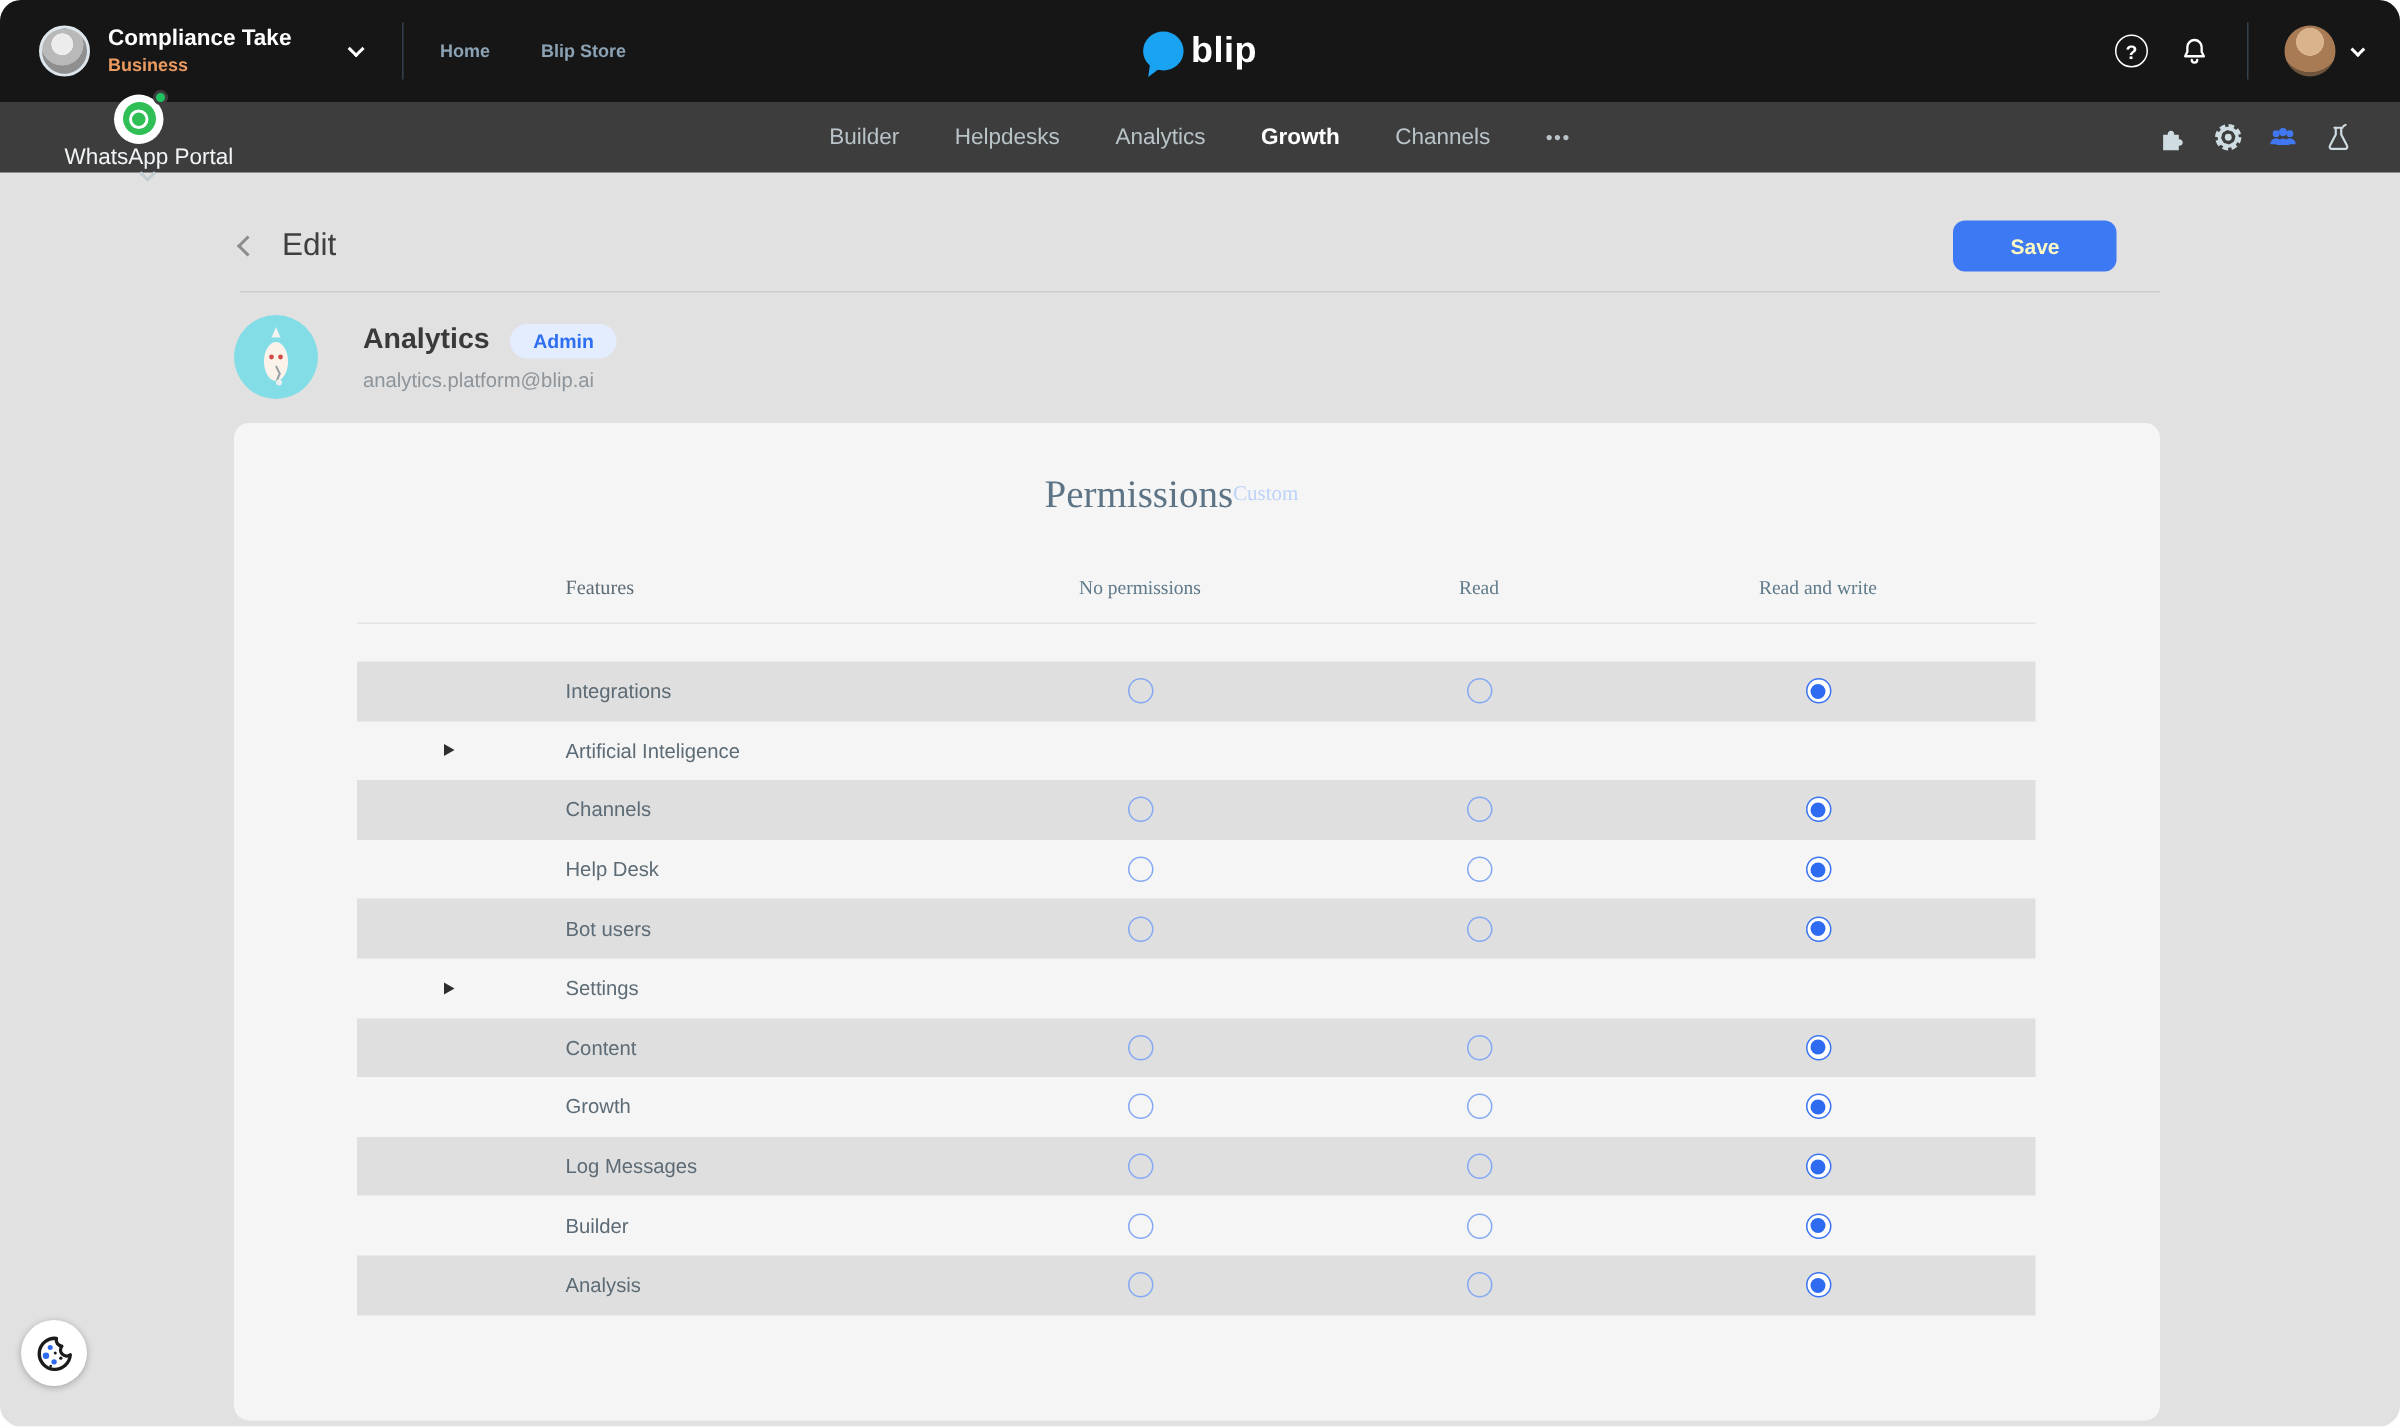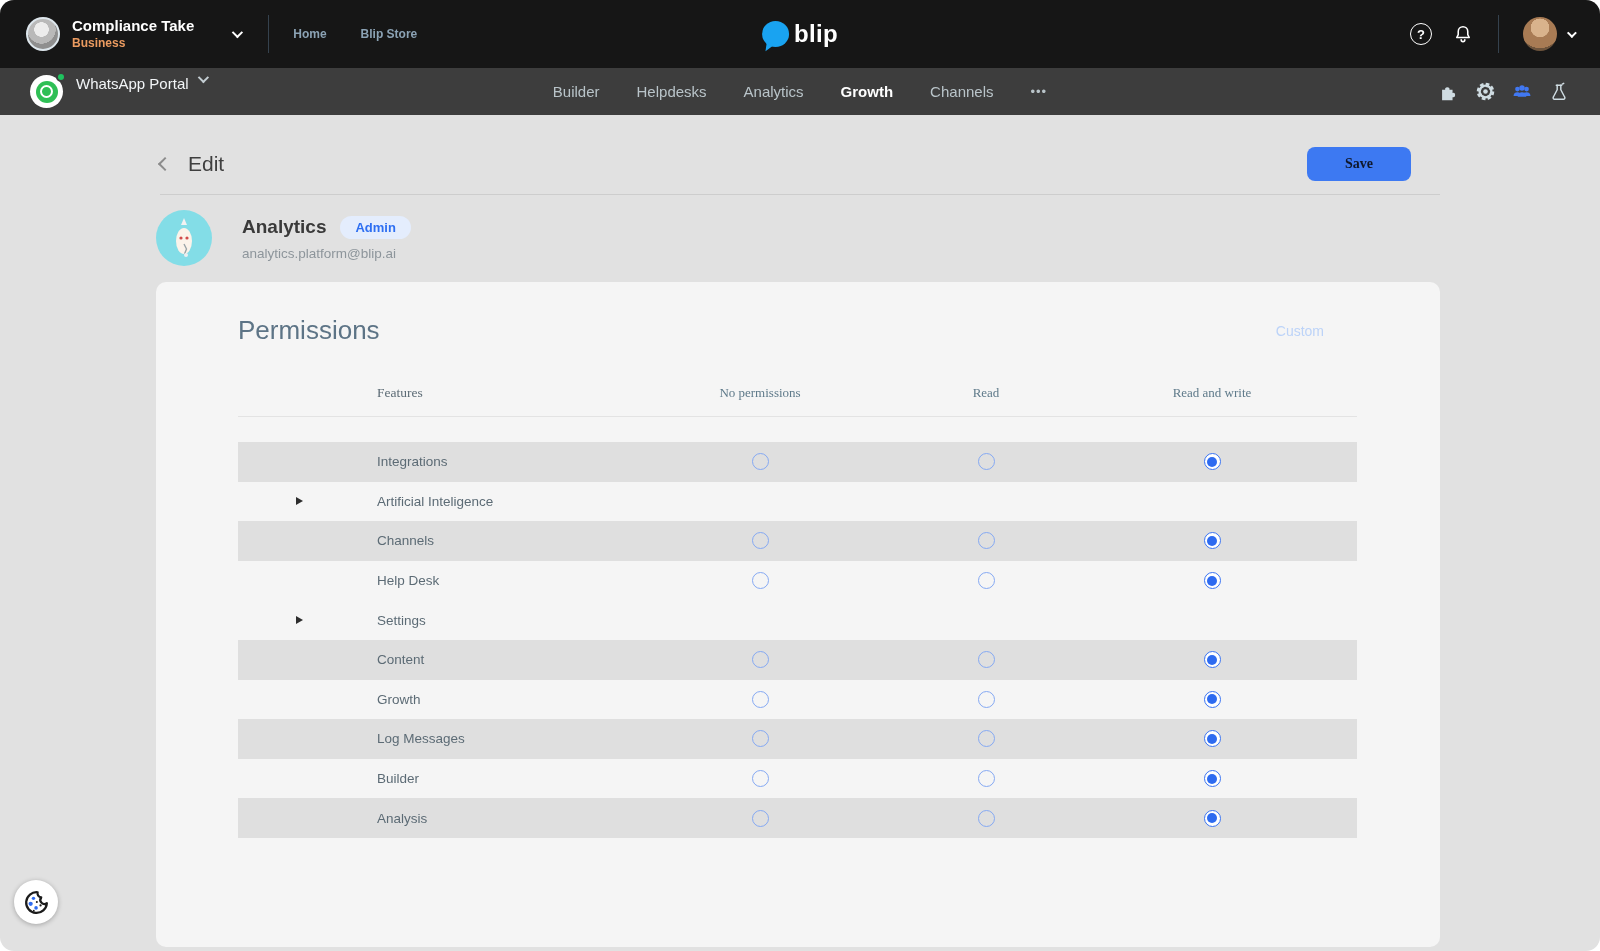--- a/index.html
+++ b/index.html
@@ -30,54 +30,54 @@
   .logo-text{color:#fff;font-size:24px;font-weight:800;letter-spacing:.3px;}
   .tb-right{margin-left:auto;display:flex;align-items:center;gap:20px;}
   .icon-help{width:22px;height:22px;border:1.6px solid #fff;border-radius:50%;color:#fff;
     font-size:13px;font-weight:bold;display:flex;align-items:center;justify-content:center;}
   .tb-divider2{width:1px;height:38px;background:#35424e;margin:0 4px;}
   .tb-user{display:flex;align-items:center;gap:10px;}
   .tb-user-avatar{width:34px;height:34px;border-radius:50%;
     background:radial-gradient(circle at 50% 32%, #d9b38c 0 32%, #a87b54 33% 70%, #6e543c 71% 100%);}
   
   .appbar{height:47px;background:#3d3d3d;display:flex;align-items:center;padding:0 30px;position:relative;}
-  .wa-wrap{display:flex;cursor:pointer;}
+  .wa-wrap{display:flex;align-items:center;cursor:pointer;flex-direction:column;}
   .wa-icon{width:33px;height:33px;background:#fff;border-radius:50%;position:relative;
     display:flex;align-items:center;justify-content:center;}
   .wa-logo{width:22px;height:22px;background:#2fbf55;border-radius:50%;display:flex;align-items:center;justify-content:center;}
   .wa-logo::after{content:'';width:9px;height:9px;border:2px solid #fff;border-radius:50%;}
   .wa-badge{position:absolute;top:-3px;right:-3px;width:10px;height:10px;background:#1fc35f;
     border:2.5px solid #3d3d3d;border-radius:50%;}
   .ab-title{color:#f2f5f7;font-size:15px;margin-left:13px;}
   .ab-chev{color:#c3cdd2;margin-left:9px;transform:scale(.85) rotate(45deg) translateY(-2px);}
   .ab-nav{position:absolute;left:50%;transform:translateX(-50%);display:flex;gap:37px;align-items:center;}
   .ab-nav-item{font-size:15px;color:#b9c4c9;cursor:pointer;}
   .ab-nav-item.active{color:#fff;font-weight:bold;}
   .ab-more{font-size:13px;letter-spacing:1px;color:#b9c4c9;cursor:pointer;}
   .ab-icons{margin-left:auto;display:flex;gap:15px;align-items:center;}
   .ab-icon{width:22px;height:22px;display:flex;align-items:center;justify-content:center;cursor:pointer;}
   
   .edit-row{display:flex;align-items:center;padding:32px 189px 0 160px;}
   .back-btn{width:16px;height:16px;color:#8c8c8c;cursor:pointer;display:flex;align-items:center;}
   .back-btn .chev{width:10px;height:10px;}
   .edit-title{font-size:21px;color:#3f3f3f;margin-left:12px;}
-  .save-btn{margin-left:auto;background:#3d79f2;color:#0f172a;border:none;border-radius:8px;
-    padding:0 38px;height:34px;font-size:14px;font-weight:600;font-family:Liberation Serif, serif;cursor:pointer;}
+  .save-btn{margin-left:auto;background:#3d79f2;color:#fef9c3;border:none;border-radius:8px;
+    padding:0 38px;height:34px;font-size:14px;font-weight:600;font-family:Liberation Sans, sans-serif;cursor:pointer;}
   .h-divider{height:1px;background:#cdcdcd;margin:13px 160px 0 160px;}
   .member{display:flex;align-items:center;margin:15px 0 0 156px;}
   .member-avatar{width:56px;height:56px;border-radius:50%;background:#83dde7;position:relative;overflow:hidden;flex:none;}
   .member-info{margin-left:30px;}
   .member-name-row{display:flex;align-items:center;gap:14px;}
   .member-name{font-size:19px;font-weight:bold;color:#3a3a3a;}
   .badge{background:#e4edfd;color:#2e6ff2;font-weight:bold;font-size:13px;padding:4px 15px;border-radius:13px;}
   .member-email{font-size:13.5px;color:#8d959b;margin-top:7px;}
   
   .card{margin:16px 160px 0 156px;background:#f5f5f5;border-radius:10px;height:665px;
     padding:0 83px 0 82px;position:relative;}
-  .card-head{display:flex;align-items:center;justify-content:space-between;padding-top:33px;}
+  .card-head{display:flex;align-items:center;justify-content:center;padding-top:33px;font-family:Liberation Serif, serif;}
   .card-title{font-size:26px;color:#5d7486;font-weight:400;}
   .custom-link{font-size:14px;color:#bcd3f8;margin-right:33px;cursor:pointer;}
   .table-header{display:flex;align-items:center;height:47px;margin-top:24px;
     border-bottom:1px solid #e3e3e3;padding-right:32px;}
   .hdr-text{font-size:13px;color:#5f7a8a;font-family:Liberation Serif, serif;}
   .table-body{margin-top:25px;}
   .cell-toggle{width:139px;padding-left:58px;display:flex;align-items:center;flex:none;}
   .cell-label{flex:1;font-size:13.5px;color:#5c6b75;}
   .cell-radio{width:226px;display:flex;justify-content:center;align-items:center;flex:none;}
   .prow{display:flex;align-items:center;height:39.6px;padding-right:32px;}
@@ -272,20 +272,33 @@
           <div class="cell-radio">
             <span class="radio"></span>
           </div>
           <div class="cell-radio">
             <span class="radio"></span>
           </div>
           <div class="cell-radio">
             <span class="radio selected"></span>
           </div>
         </div>
+        <div class="prow stripe">
+          <div class="cell-toggle"></div>
+          <div class="cell-label">Bot users</div>
+          <div class="cell-radio">
+            <span class="radio"></span>
+          </div>
+          <div class="cell-radio">
+            <span class="radio"></span>
+          </div>
+          <div class="cell-radio">
+            <span class="radio selected"></span>
+          </div>
+        </div>
         <div class="prow">
           <div class="cell-toggle">
             <span class="expand-arrow"></span>
           </div>
           <div class="cell-label">Settings</div>
         </div>
         <div class="prow stripe">
           <div class="cell-toggle"></div>
           <div class="cell-label">Content</div>
           <div class="cell-radio">

